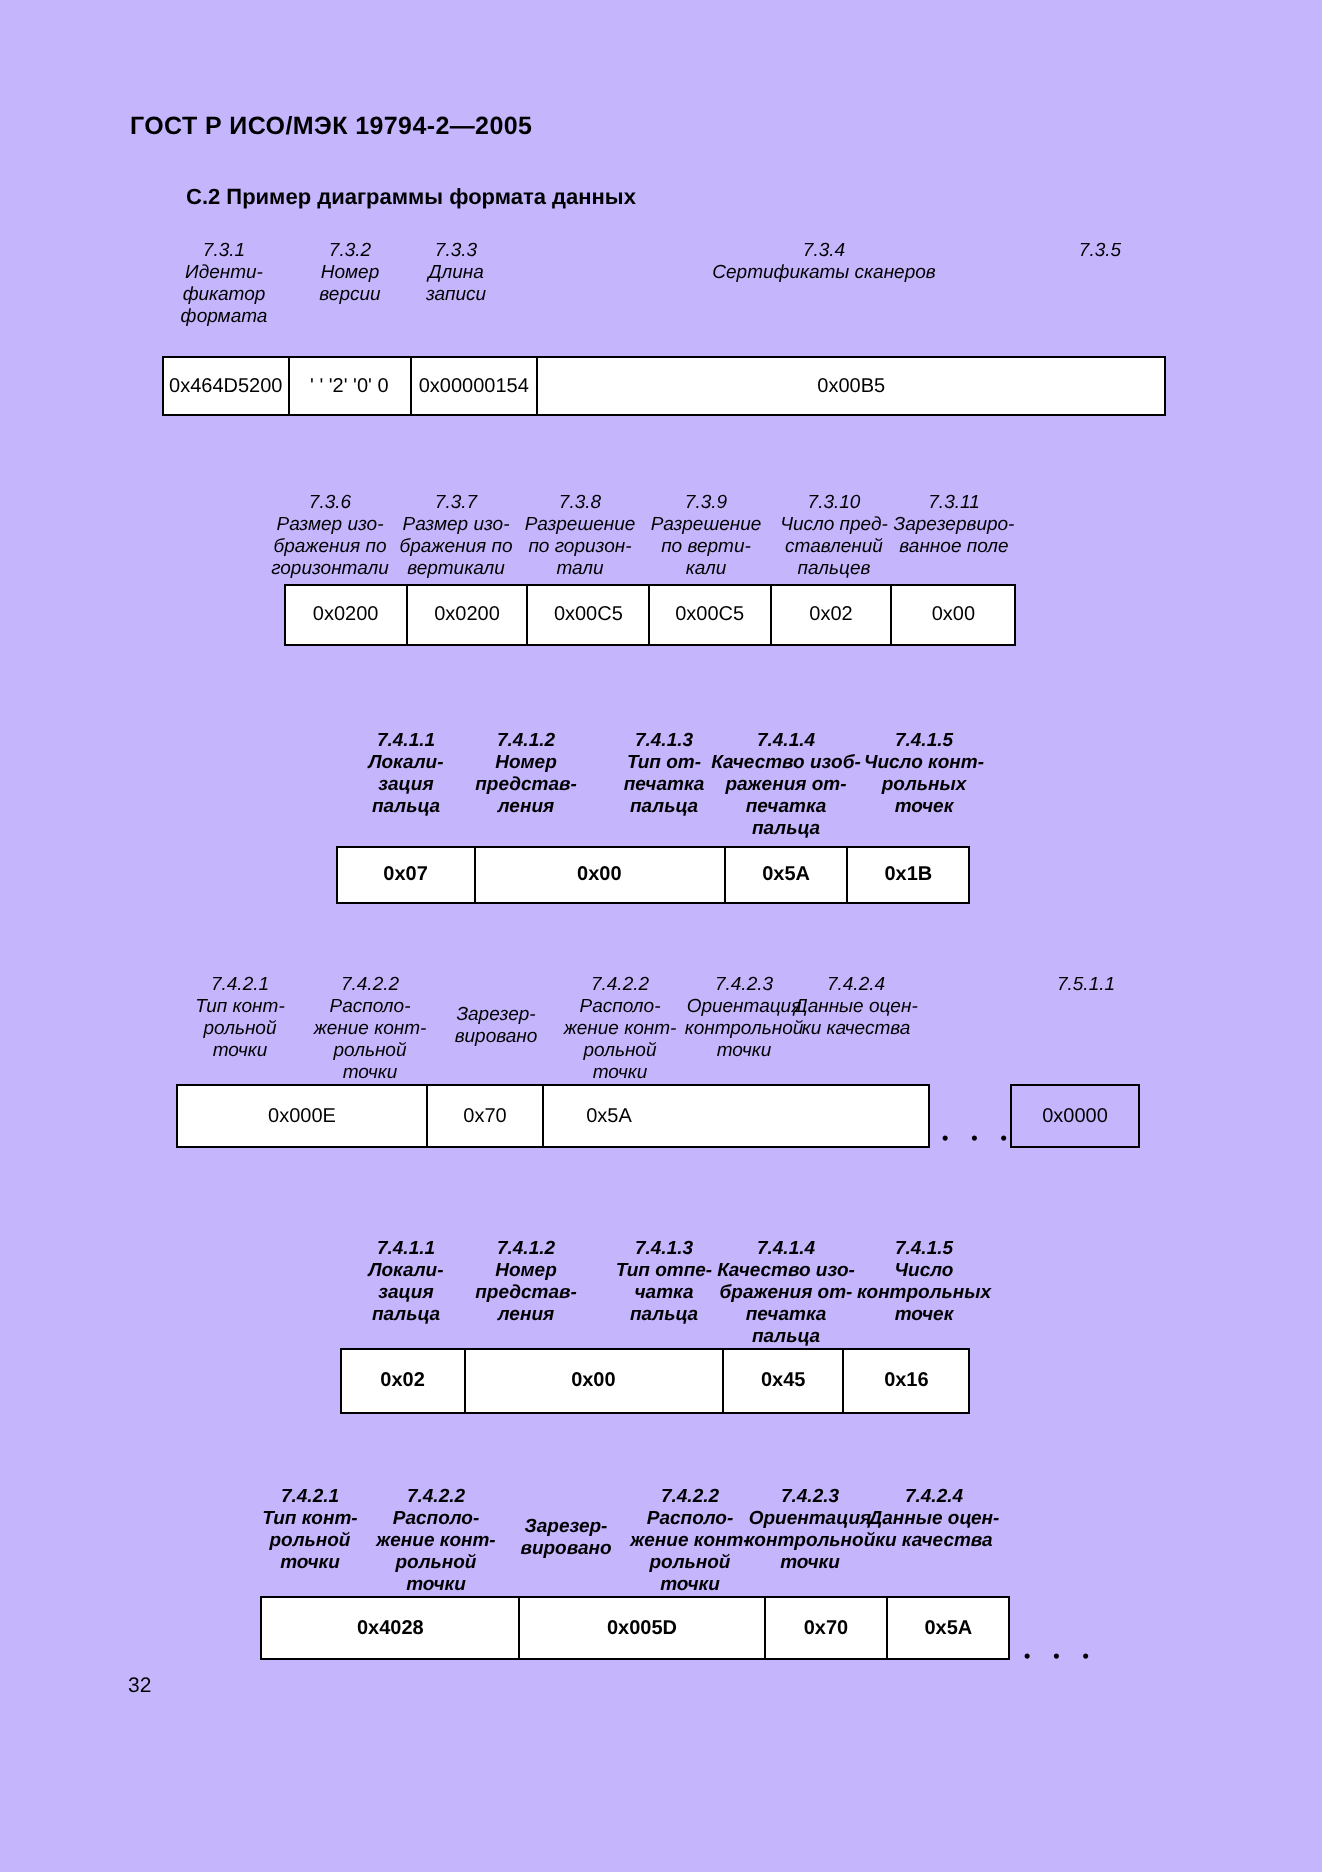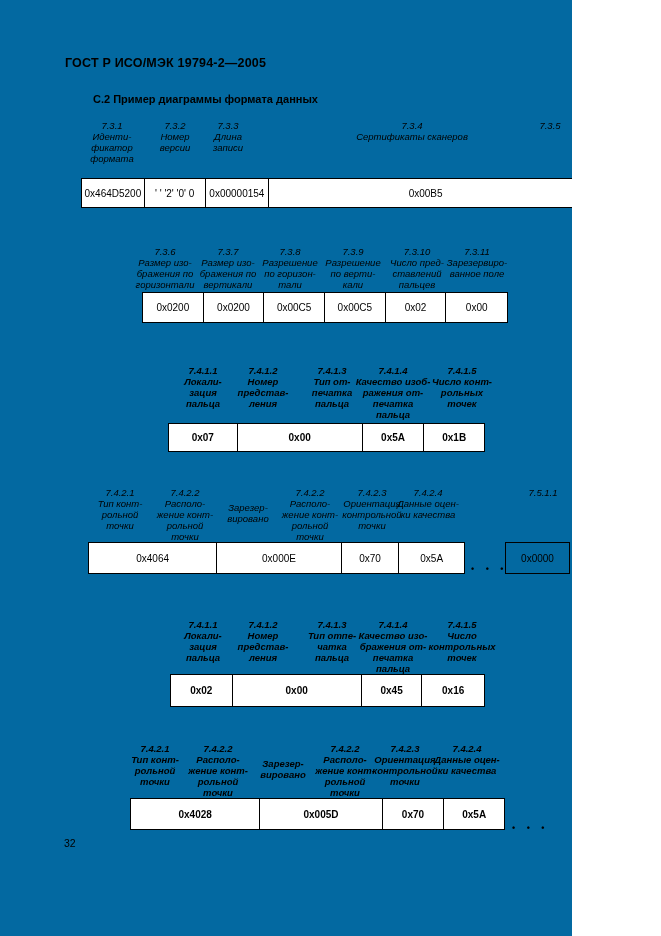--- a/index.html
+++ b/index.html
@@ -1,18 +1,18 @@
 <!DOCTYPE html>
 <html><head>
 <meta charset="utf-8">
 <style>
   * { margin:0; padding:0; box-sizing:border-box; }
   html,body { width:661px; height:936px; }
   body { background:#fff; color:#000; font-family:"Liberation Sans", sans-serif; position:relative; }
-  .page { position:absolute; left:0; top:0; width:572px; height:936px; background:#0369a1; overflow:hidden; }
+  .page { position:absolute; left:0; top:0; width:661px; height:936px; background:#c4b5fd; overflow:hidden; }
   .doc-title { position:absolute; left:65px; top:56px; font-size:12.5px; font-weight:bold; letter-spacing:.2px; }
   .section-title { position:absolute; left:93px; top:93px; font-size:11px; font-weight:bold; }
   .block { position:absolute; left:0; width:661px; }
   .hdr { position:absolute; top:0; text-align:center; font-size:9.5px; line-height:11px;font-style:italic; }
   .hdr.bold { font-weight:bold; }
   .hnum { white-space:pre-line; }
   .hlbl { white-space:pre-line; }
   .row { position:absolute; display:flex; border:1.6px solid #000; background:#fff; }
   .row.bold .cell { font-weight:bold; }
   .cell { border-right:1.6px solid #000; display:flex; align-items:center; justify-content:center;
@@ -182,21 +182,20 @@
     </div>
     <div class="hdr" style="left:392px;width:72px">
       <div class="hnum">7.4.2.4</div>
       <div class="hlbl">Данные оцен-
 ки качества</div>
     </div>
     <div class="hdr" style="left:493px;width:100px">
       <div class="hnum">7.5.1.1</div>
     </div>
     <div class="row" style="left:88px;top:55px;width:377px;height:32px">
-      <div class="cell" style="width:129px">0x4064</div>
       <div class="cell" style="width:125px">0x000E</div>
       <div class="cell" style="width:58px">0x70</div>
       <div class="cell" style="width:65px">0x5A</div>
     </div>
     <div class="dots" style="left:471px;top:77px">• • •</div>
     <div class="xcell" style="left:505px;top:55px;width:65px;height:32px">0x0000</div>
   </div>
 
   <div class="block" style="top:619px">
     <div class="hdr bold" style="left:175px;width:56px">

